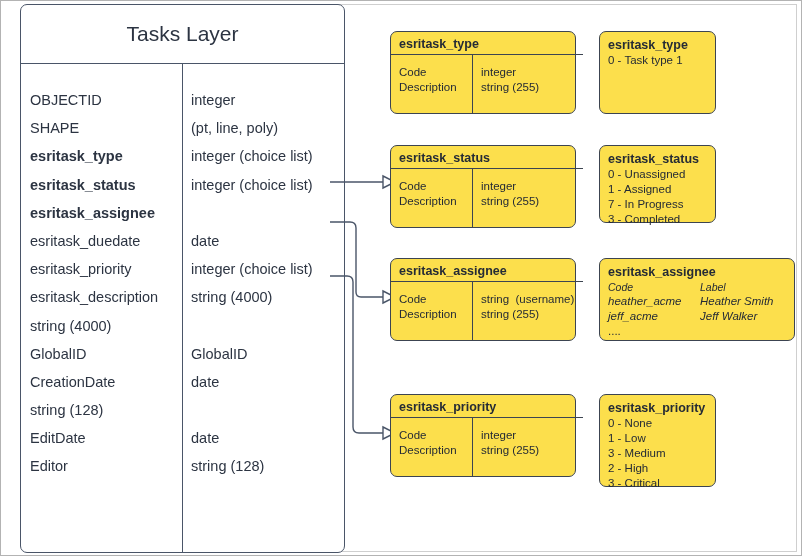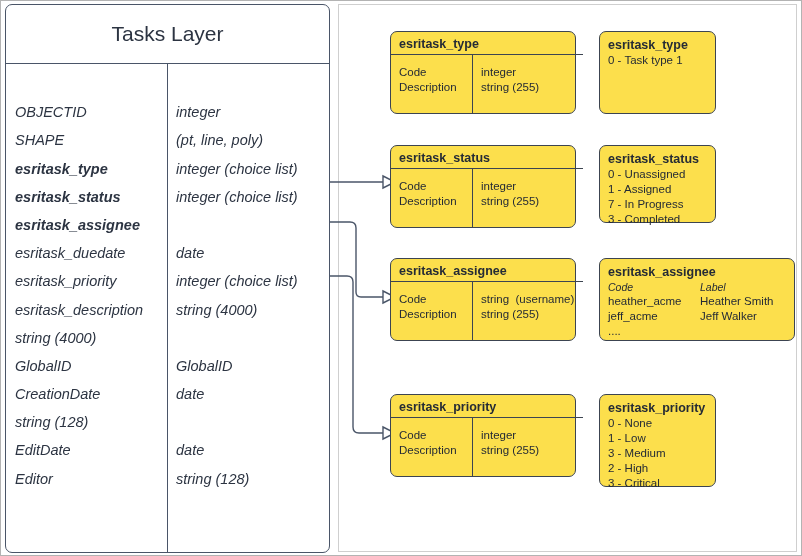--- a/index.html
+++ b/index.html
@@ -42,21 +42,21 @@
     width: 459px;
     height: 548px;
     box-sizing: border-box;
     border: 1px solid #cfcfcf;
     background: #ffffff;
   }
 
   
   .entity {
     position: absolute;
-    left: 5px;
+    left: 20px;
     top: 4px;
     width: 325px;
     height: 549px;
     box-sizing: border-box;
     border: 1.4px solid #4a5568;
     border-radius: 7px;
     background: #ffffff;
     overflow: hidden;
   }
   .entity-title {
@@ -83,22 +83,21 @@
   }
   .field-list {
     position: absolute;
     left: 0;
     top: 0;
     right: 0;
   }
   .field-row {
     display: flex;
     height: 28.2px;
-    align-items: flex-end;
-    font-style: italic;
+    align-items: flex-start;
   }
   .field-row:first-child { margin-top: 28px; }
   .field-name {
     width: 161px;
     box-sizing: border-box;
     padding-left: 9px;
     font-size: 14.5px;
     color: #2c3442;
     white-space: nowrap;
   }
@@ -175,20 +174,21 @@
     color: #252b35;
   }
   .vbox-title {
     font-weight: bold;
     font-size: 12.5px;
     line-height: 16px;
   }
   .vbox-line { white-space: pre; }
   .vbox-cols {
     display: flex;
+    font-style: italic;
   }
   .vbox-cols .c1 { width: 92px; white-space: pre; }
   .vbox-cols .c2 { white-space: pre; }
   .vbox-italic { font-style: italic; font-size: 10.5px; line-height: 14px; }
 
   
   svg.links {
     position: absolute;
     left: 0;
     top: 0;

